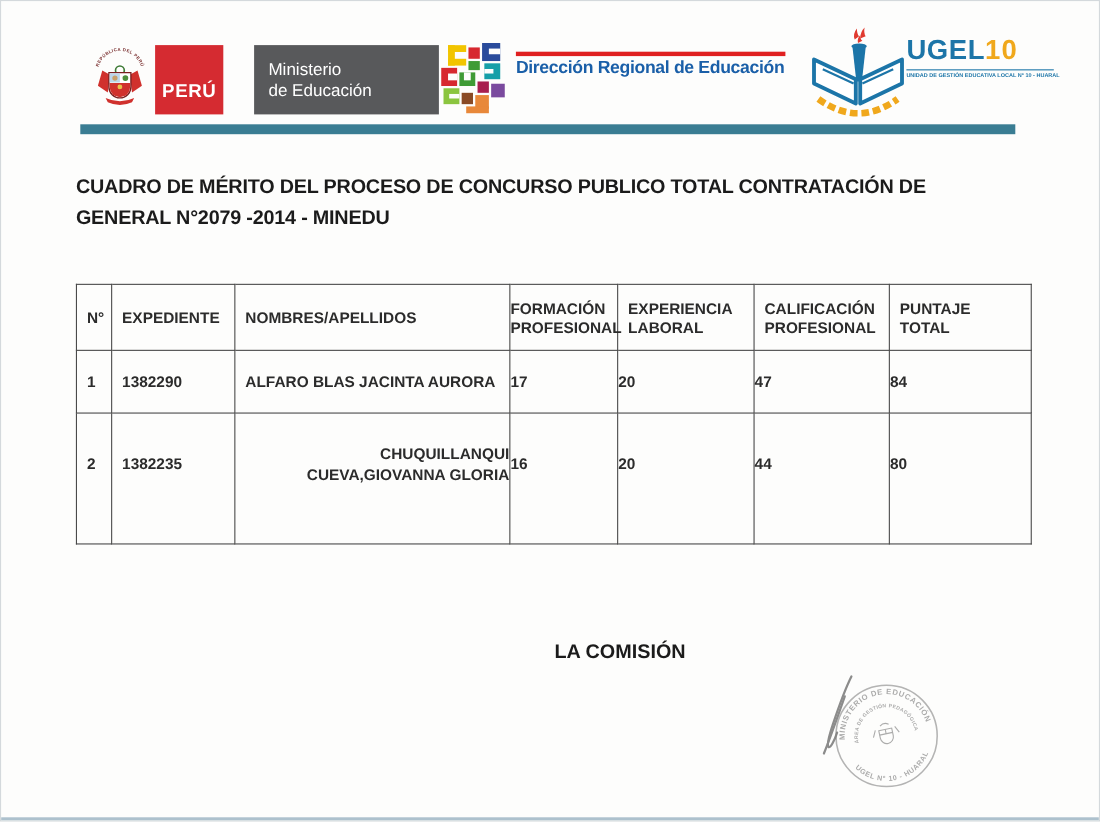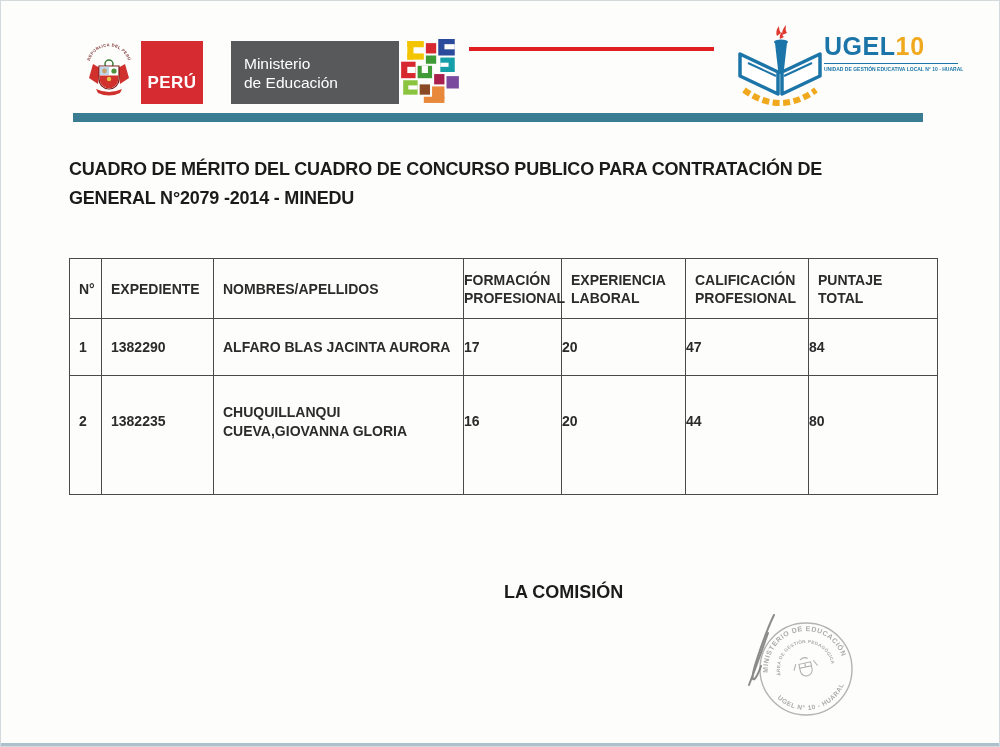--- a/index.html
+++ b/index.html
@@ -69,21 +69,21 @@
     border:1px solid var(--table_border,#4a4a4a);
     font-size:14px; vertical-align:middle;
   }
   .merit-table th{ text-align:left; padding-left:9px; font-weight:bold; line-height:18px;}
   .merit-table th.c, .merit-table td.c{ text-align:left; padding-left:0; }
   .merit-table td{ padding-left:9px; }
   .merit-table .hdr{ height:60px; }
   .merit-table .r1{ height:57px; }
   .merit-table .r2{ height:119px; }
   .merit-table .r2 td{ vertical-align:top; padding-top:37px; }
-  .merit-table .r2 td.name-cell{ padding-top:27px; line-height:19px; }
+  .merit-table .r2 td.name-cell{ padding-top:27px; line-height:19px;text-align:right; }
   .narrow{ display:inline-block; max-width:72px; }
 
   
   .commission{ left:503px; top:581px; font-weight:bold; font-size:18px; color:#1b1b1b; }
   .stamp-svg{ left:742px; top:608px; }
 </style>
 </head>
 <body>
 
 <div class="page">
@@ -135,20 +135,21 @@
       <rect x="46" y="36" width="12" height="12" style="fill: rgb(122, 74, 158);"></rect>
       <rect x="4" y="40" width="14" height="14" style="fill: rgb(139, 197, 63);"></rect>
       <rect x="9" y="45" width="9" height="4" fill="#fdfdfc"></rect>
       <rect x="20" y="44" width="10" height="10" style="fill: rgb(138, 74, 37);"></rect>
       <rect x="32" y="46" width="12" height="12" style="fill: rgb(232, 136, 58);"></rect>
       <rect x="24" y="56" width="20" height="6" style="fill: rgb(232, 136, 58);"></rect>
     </svg>
   </div>
   <div class="abs grl-text">
     <div class="grl-rule"></div>
+    <div class="grl-subtitle">Dirección Regional de Educación</div>
   </div>
 
   <div class="abs" style="left:733px; top:22px;">
     <svg width="92" height="88" viewBox="0 0 92 86">
       <path d="M43,12 Q41,7 45,2 Q45,7 47,9 Z" fill="#e03a2f"></path>
       <path d="M48,11 Q48,5 52,1 Q51,6 53,9 Z" fill="#e03a2f"></path>
       <path d="M46,15 Q45,11 48,8 Q48,12 50,13 Z" fill="#e03a2f"></path>
       <ellipse cx="47" cy="18" rx="7" ry="2.5" fill="#1c75a8"></ellipse>
       <polygon points="41,19 53,19 49.5,50 44.5,50" fill="#1c75a8"></polygon>
       <path d="M44,48 L6,30 L6,52 L44,70 Z" fill="#ffffff" stroke="#1c75a8" stroke-width="3.5" stroke-linejoin="round"></path>
@@ -161,21 +162,21 @@
   <div class="abs ugel-text">
     <div class="ugel-line1">
       <span class="ugel-acronym">UGEL</span><span class="ugel-number">10</span>
     </div>
     <div class="ugel-subtitle">UNIDAD DE GESTIÓN EDUCATIVA LOCAL N° 10 - HUARAL</div>
   </div>
 
   <div class="abs teal-bar"></div>
 
   <div class="abs doc-title">
-    <div>CUADRO DE MÉRITO DEL CUADRO DE CONCURSO PUBLICO PARA CONTRATACIÓN DE</div>
+    <div>CUADRO DE MÉRITO DEL PROCESO DE CONCURSO PUBLICO TOTAL CONTRATACIÓN DE</div>
     <div>GENERAL N°2079 -2014 - MINEDU</div>
   </div>
 
   <table class="abs merit-table">
     <colgroup>
       <col style="width:32px">
         <col style="width:112px">
         <col style="width:250px">
       <col style="width:98px">
         <col style="width:124px">

